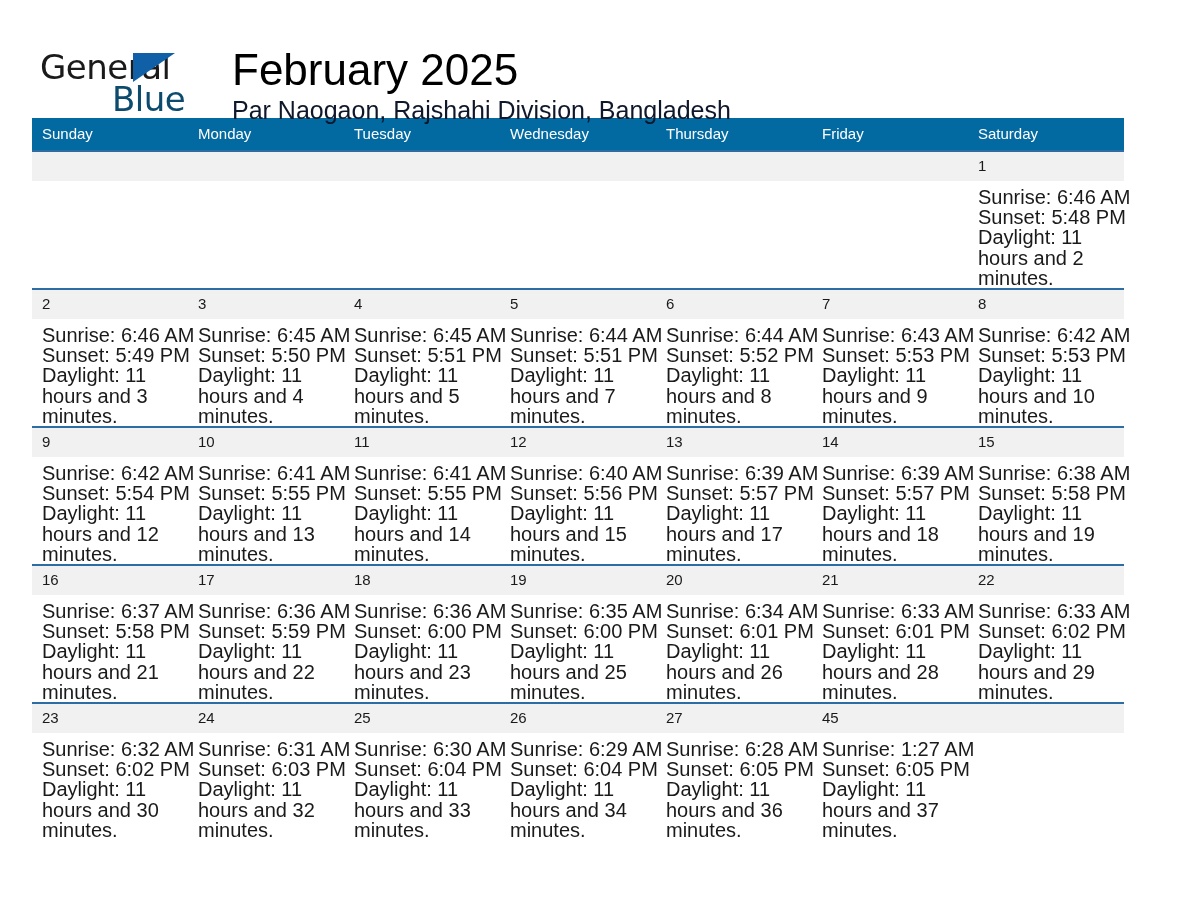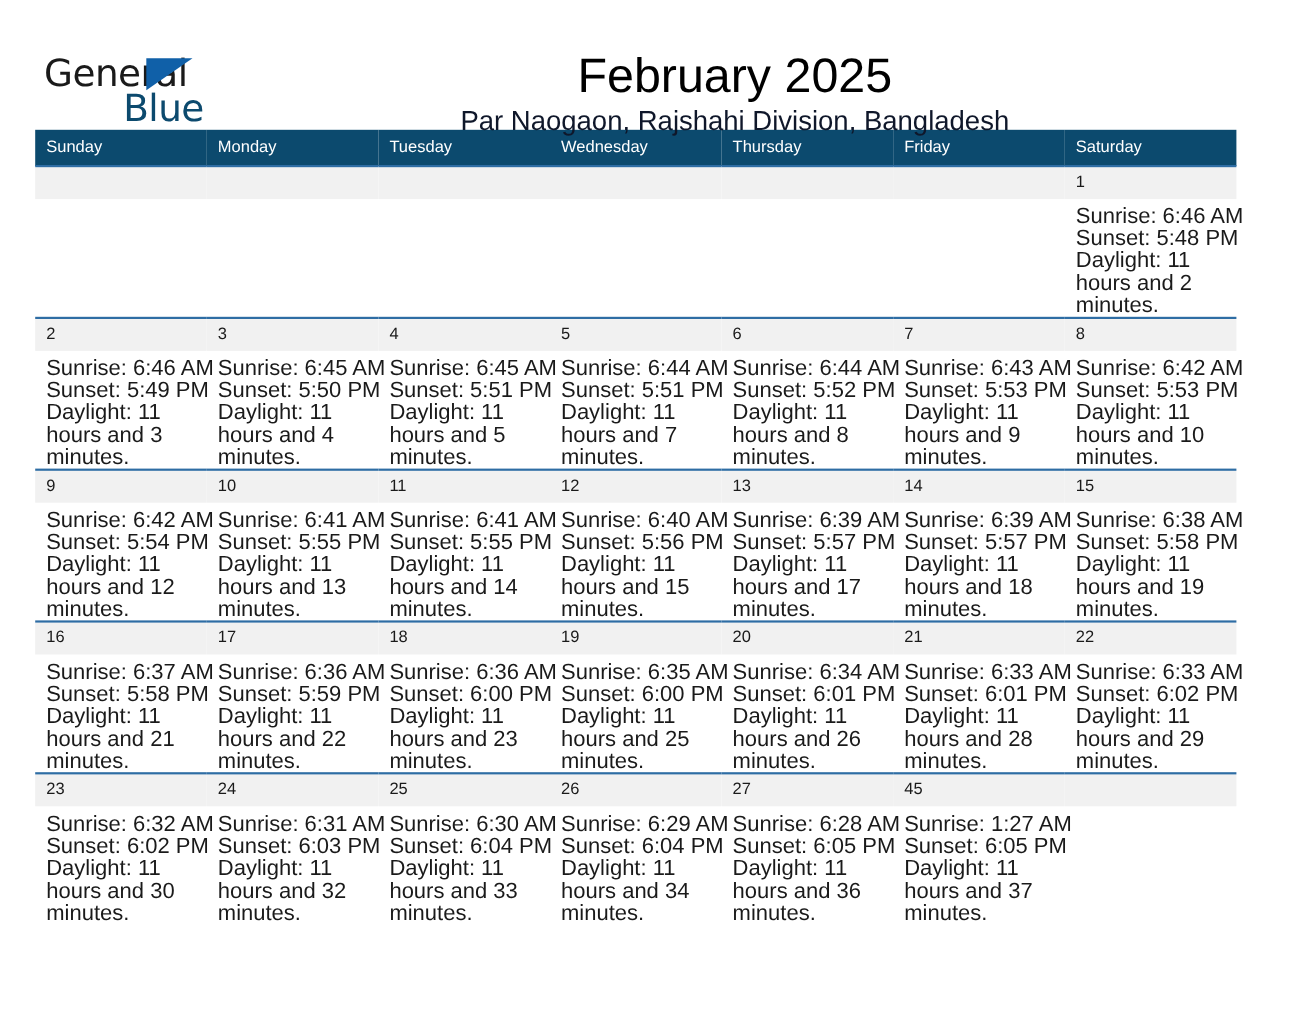--- a/index.html
+++ b/index.html
@@ -62,21 +62,21 @@
     left: 80px;
     top: 38px;
     font-size: 34px;
     line-height: 34px;
     letter-spacing: -0.5px;
     color: #0c4a6e;
     font-family: "DejaVu Sans", sans-serif;
     font-weight: 400;
   }
   .titles {
-    text-align: center;
+    text-align: left;
     flex: 1 1 auto;
   }
   .month-title {
     font-size: 44px;
     line-height: 52px;
     font-weight: 400;
     color: #000000;
     letter-spacing: 0px;
     white-space: nowrap;
   }
@@ -89,21 +89,21 @@
   }
 
   
   .calendar {
     margin-top: 14px;
     width: 1092px;
     border-collapse: collapse;
     table-layout: fixed;
   }
   .calendar th {
-    background: #0c4a6e;
+    background: #0369a1;
     color: #ffffff;
     font-size: 15px;
     font-weight: 400;
     text-align: left;
     padding: 7px 0 8px 10px;
     height: 18px;
     box-sizing: border-box;
   }
   .calendar td {
     vertical-align: top;

